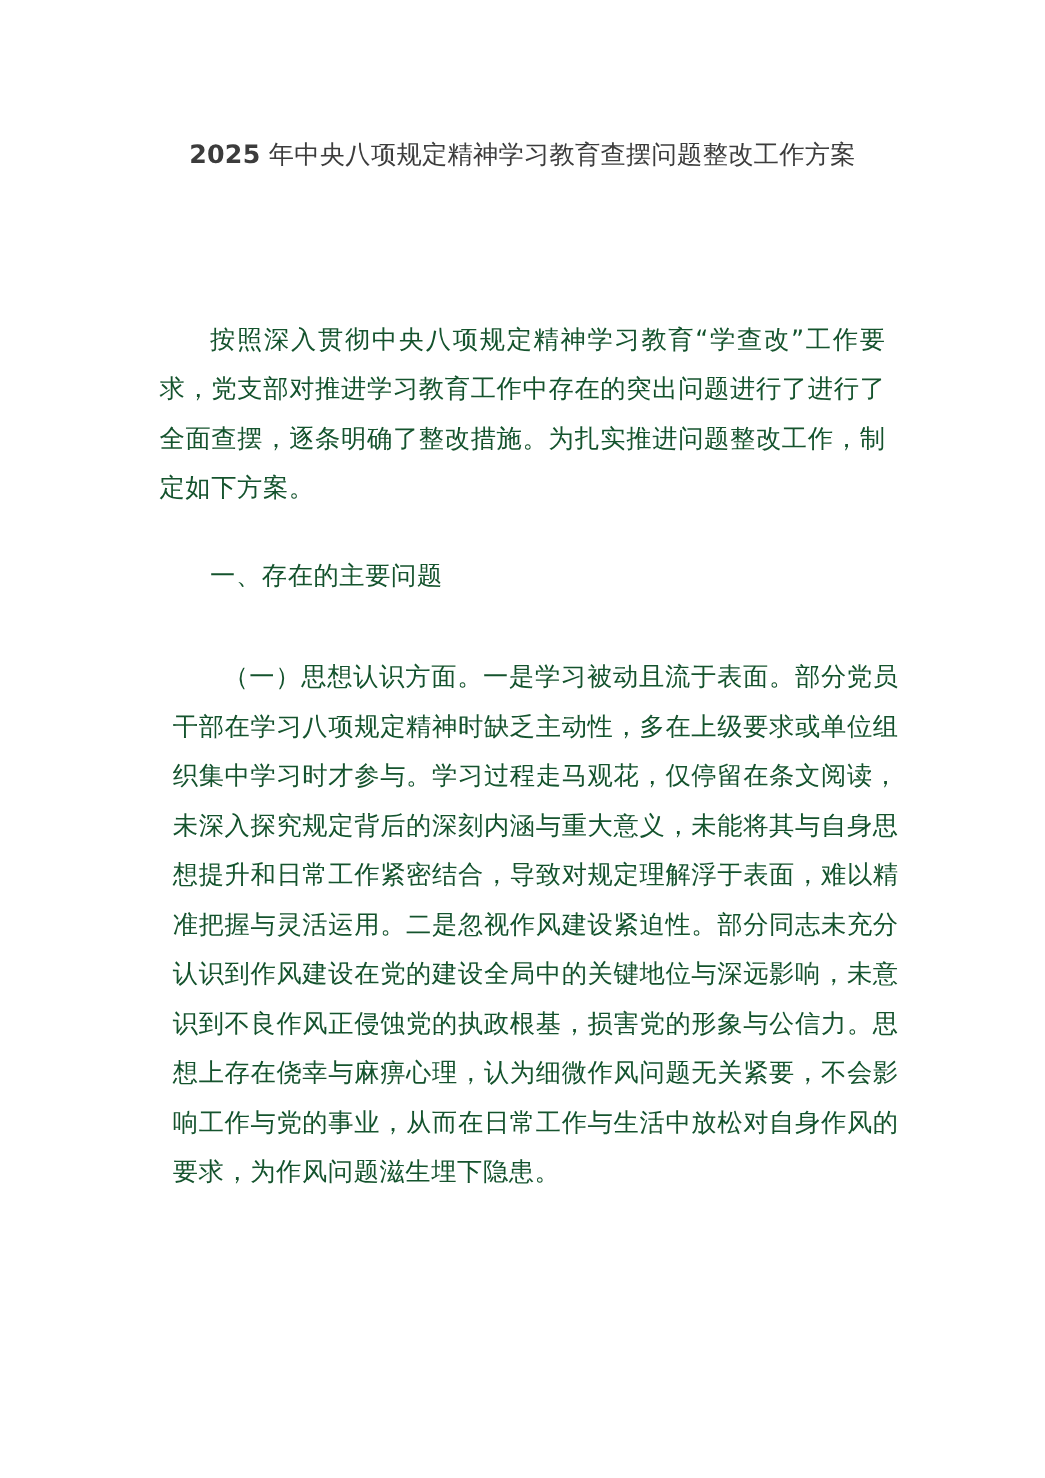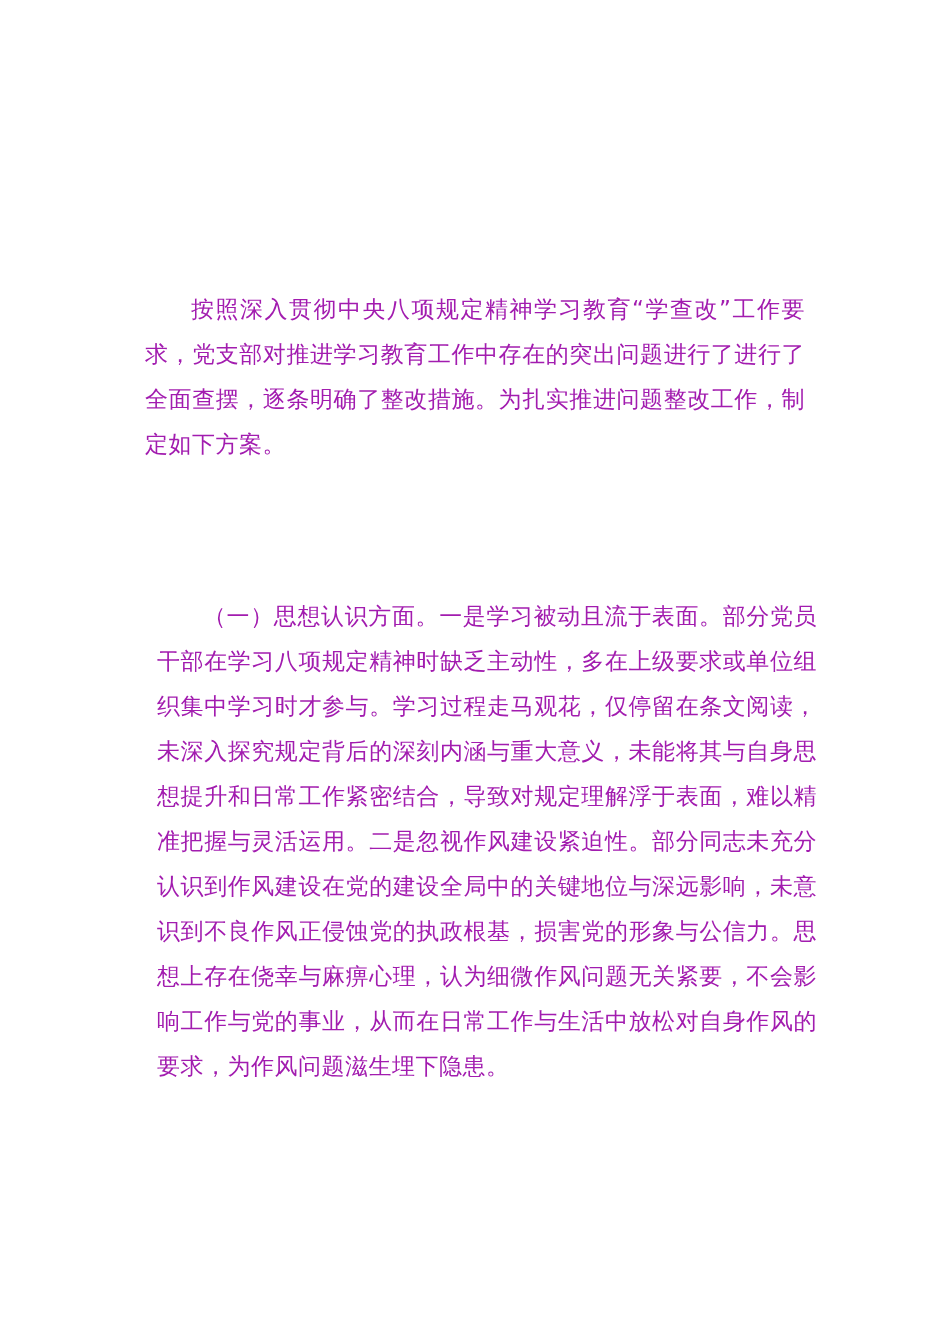--- a/index.html
+++ b/index.html
@@ -36,32 +36,34 @@
     .title .year {
       font-weight: bold;
       color: #3c3c3c;
     }
     .body-text {
       position: absolute;
       left: 145px;
       width: 660px;
       font-size: 23px;
       line-height: 45px;
-      color: #a21caf;
+      color: #14532d;
       text-align: justify;
       text-justify: inter-character;
       letter-spacing: 0.5px;
     }
     .para-1 { top: 287px; }
     .heading-1 { top: 502px; }
     .para-2 { top: 582px; }
     .indent { text-indent: 46px; }
   </style>
 </head>
 <body>
 
 <div class="page">
+  <div class="title"><span class="year">2025</span> <span>年中央八项规定精神学习教育查摆问题整改工作方案</span></div>
 
   <p class="body-text para-1 indent" style="margin:0">按照深入贯彻中央八项规定精神学习教育“学查改”工作要求，党支部对推进学习教育工作中存在的突出问题进行了进行了全面查摆，逐条明确了整改措施。为扎实推进问题整改工作，制定如下方案。</p>
 
+  <p class="body-text heading-1 indent" style="margin:0">一、存在的主要问题</p>
 
   <p class="body-text para-2 indent" style="margin:12px">（一）思想认识方面。一是学习被动且流于表面。部分党员干部在学习八项规定精神时缺乏主动性，多在上级要求或单位组织集中学习时才参与。学习过程走马观花，仅停留在条文阅读，未深入探究规定背后的深刻内涵与重大意义，未能将其与自身思想提升和日常工作紧密结合，导致对规定理解浮于表面，难以精准把握与灵活运用。二是忽视作风建设紧迫性。部分同志未充分认识到作风建设在党的建设全局中的关键地位与深远影响，未意识到不良作风正侵蚀党的执政根基，损害党的形象与公信力。思想上存在侥幸与麻痹心理，认为细微作风问题无关紧要，不会影响工作与党的事业，从而在日常工作与生活中放松对自身作风的要求，为作风问题滋生埋下隐患。</p>
 </div>
 
 </body></html>

